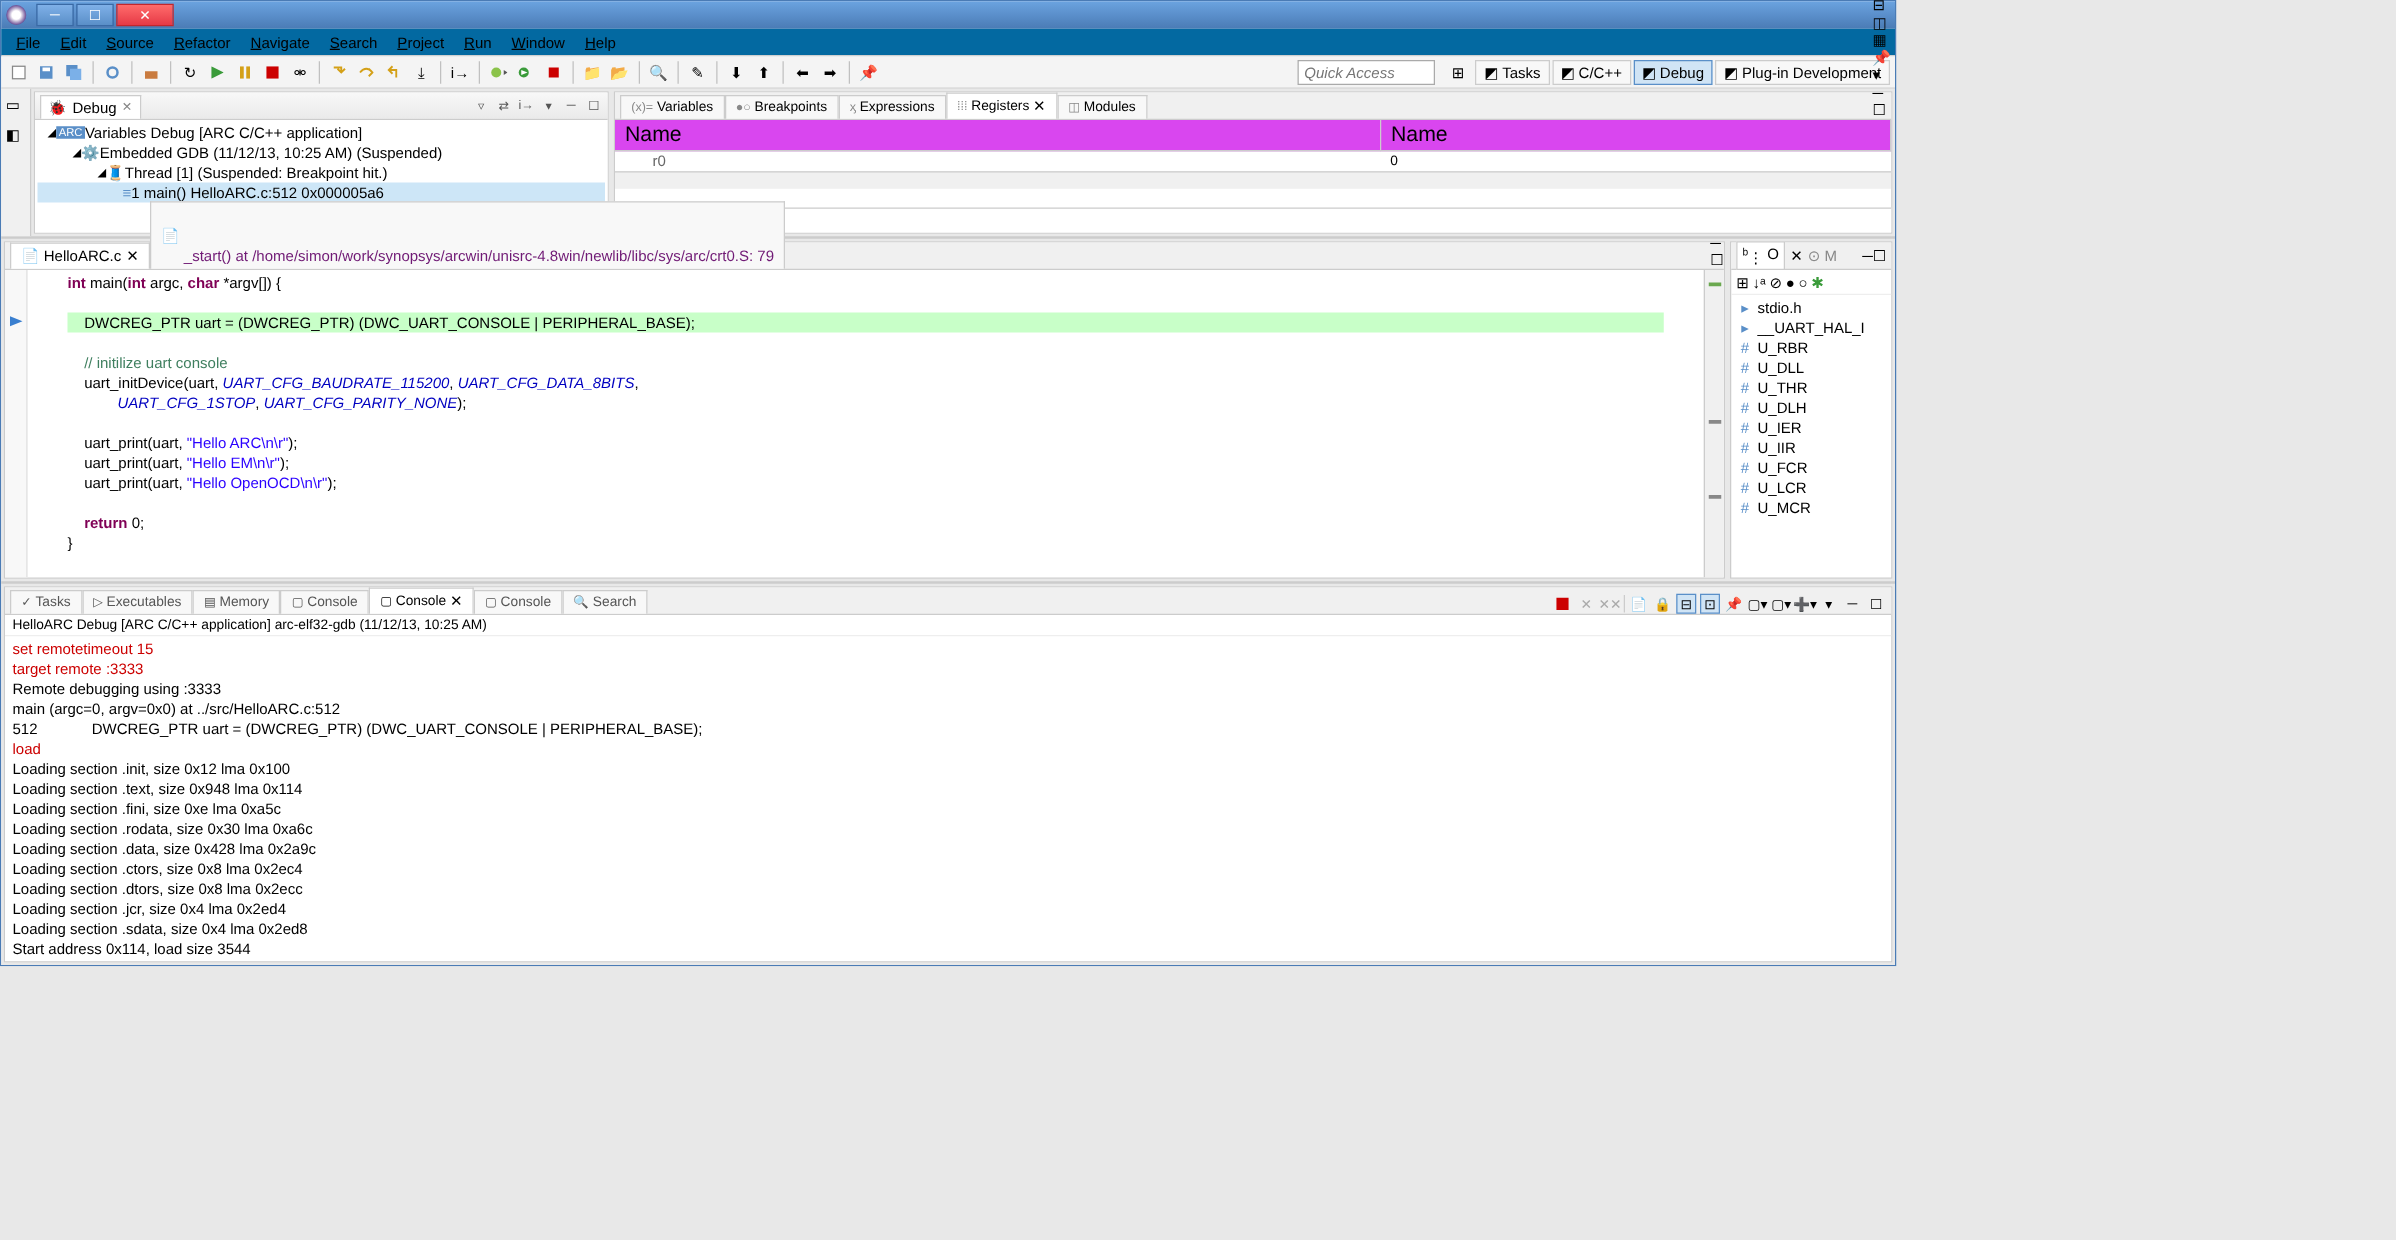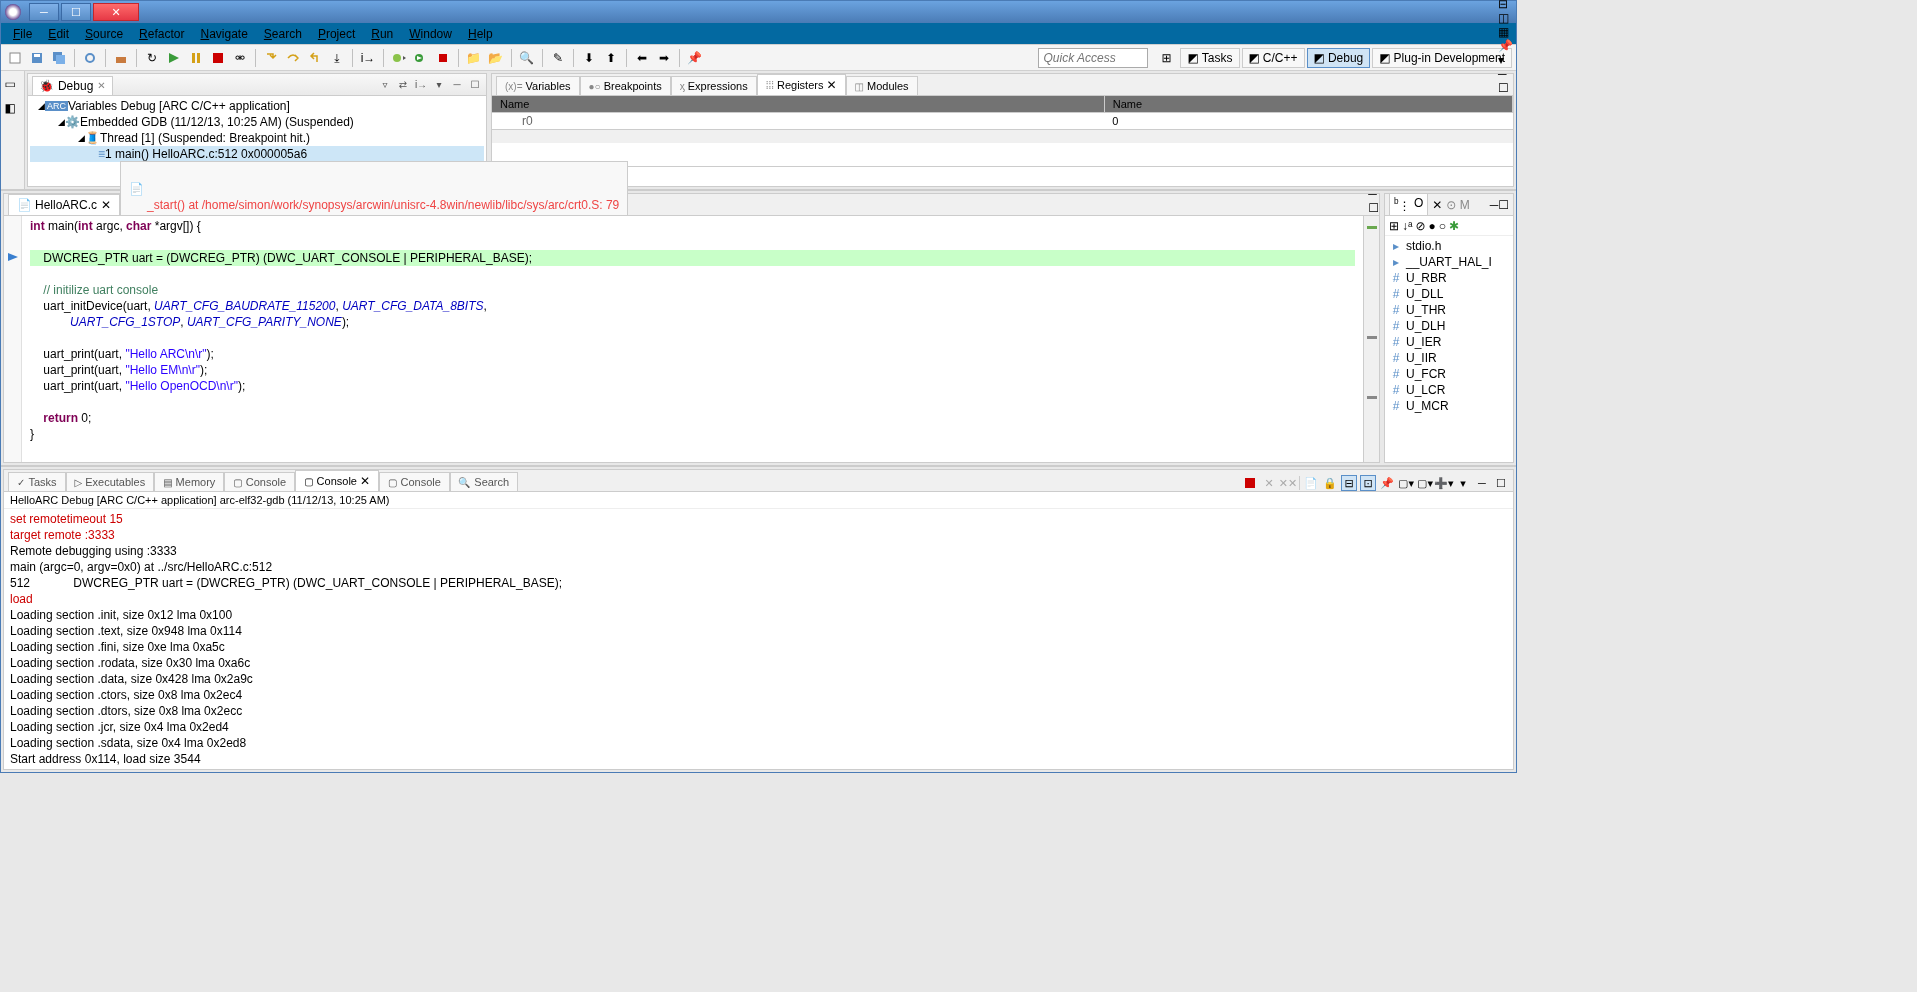--- a/index.html
+++ b/index.html
@@ -37,33 +37,33 @@
 .debugtree .node { display: flex; align-items: center; padding: 1px 0; cursor: pointer; }
 .debugtree .selected { background: #cde6f7; }
 .debugtree .indent { display: inline-block; }
 .varspanel { flex: 1; background: #fff; border: 1px solid #ccc; margin: 2px; display: flex; flex-direction: column; }
 .vartabs { height: 22px; display: flex; align-items: flex-end; border-bottom: 1px solid #ccc; background: #f0f0f0; padding-left: 4px; gap: 0; }
 .vartabs .vtab { padding: 3px 8px; border: 1px solid #ccc; border-bottom: none; background: #f8f8f8; display: flex; align-items: center; gap: 3px; cursor: pointer; font-size: 11px; }
 .vartabs .vtab.active { background: #fff; }
 .vartabs .spacer { flex: 1; }
 .vartable { flex: 1; overflow: auto; }
 .vartable table { width: 100%; border-collapse: collapse; }
-.vartable th { text-align: left; padding: 2px 8px; background: #737373; border-bottom: 1px solid #ccc; border-right: 1px solid #ccc; font-weight: normal; font-size: 11px; }
+.vartable th { text-align: left; padding: 2px 8px; background: #d946ef; border-bottom: 1px solid #ccc; border-right: 1px solid #ccc; font-weight: normal; font-size: 17px; }
 .vartable td { padding: 1px 8px; font-size: 11px; }
 .vartable .scroll { height: 14px; background: #f0f0f0; border-top: 1px solid #ccc; }
 .bottomdetail { height: 20px; border-top: 1px solid #ccc; background: #fff; }
 .row2 { flex: 1; display: flex; border-bottom: 2px solid #ccc; min-height: 260px; }
 .editorpanel { flex: 1; background: #fff; border: 1px solid #ccc; margin: 2px; display: flex; flex-direction: column; }
 .edtabs { height: 22px; display: flex; align-items: flex-end; border-bottom: 1px solid #ccc; background: #f0f0f0; padding-left: 4px; }
 .edtabs .etab { padding: 3px 8px; border: 1px solid #ccc; border-bottom: none; display: flex; align-items: center; gap: 4px; cursor: pointer; font-size: 11px; background: #f8f8f8; }
 .edtabs .etab.active { background: #fff; }
 .edtabs .etab .eicon { width: 14px; height: 14px; }
-.edtabs .etab .greyed { color: #ef4444; margin-top: 33px; }
+.edtabs .etab .greyed { color: #701a75; margin-top: 33px; }
 .edtabs .spacer { flex: 1; }
-.editor { flex: 1; display: flex; font-family: Consolas, monospace; font-size: 13px; overflow: auto; position: relative; }
+.editor { flex: 1; display: flex; font-family: Consolas, monospace; font-size: 13px; overflow: auto; position: relative; gap: 24px; }
 .editor .gutter { width: 18px; background: #f8f8f8; border-right: 1px solid #e0e0e0; }
 .editor .gutter .marker { width: 14px; height: 14px; margin: 2px; }
 .editor .code { flex: 1; padding: 2px 8px; line-height: 16px; white-space: pre; }
 .editor .code .kw { color: #7f0055; font-weight: bold; }
 .editor .code .str { color: #2a00ff; }
 .editor .code .com { color: #3f7f5f; }
 .editor .code .const { color: #0000c0; font-style: italic; }
 .editor .code .hl { background: #c8ffc8; display: inline-block; width: 100%; }
 .editor .vscroll { width: 16px; background: #f0f0f0; border-left: 1px solid #ccc; position: relative; }
 .editor .vscroll .mark { position: absolute; left: 3px; width: 10px; height: 3px; background: #888; }

